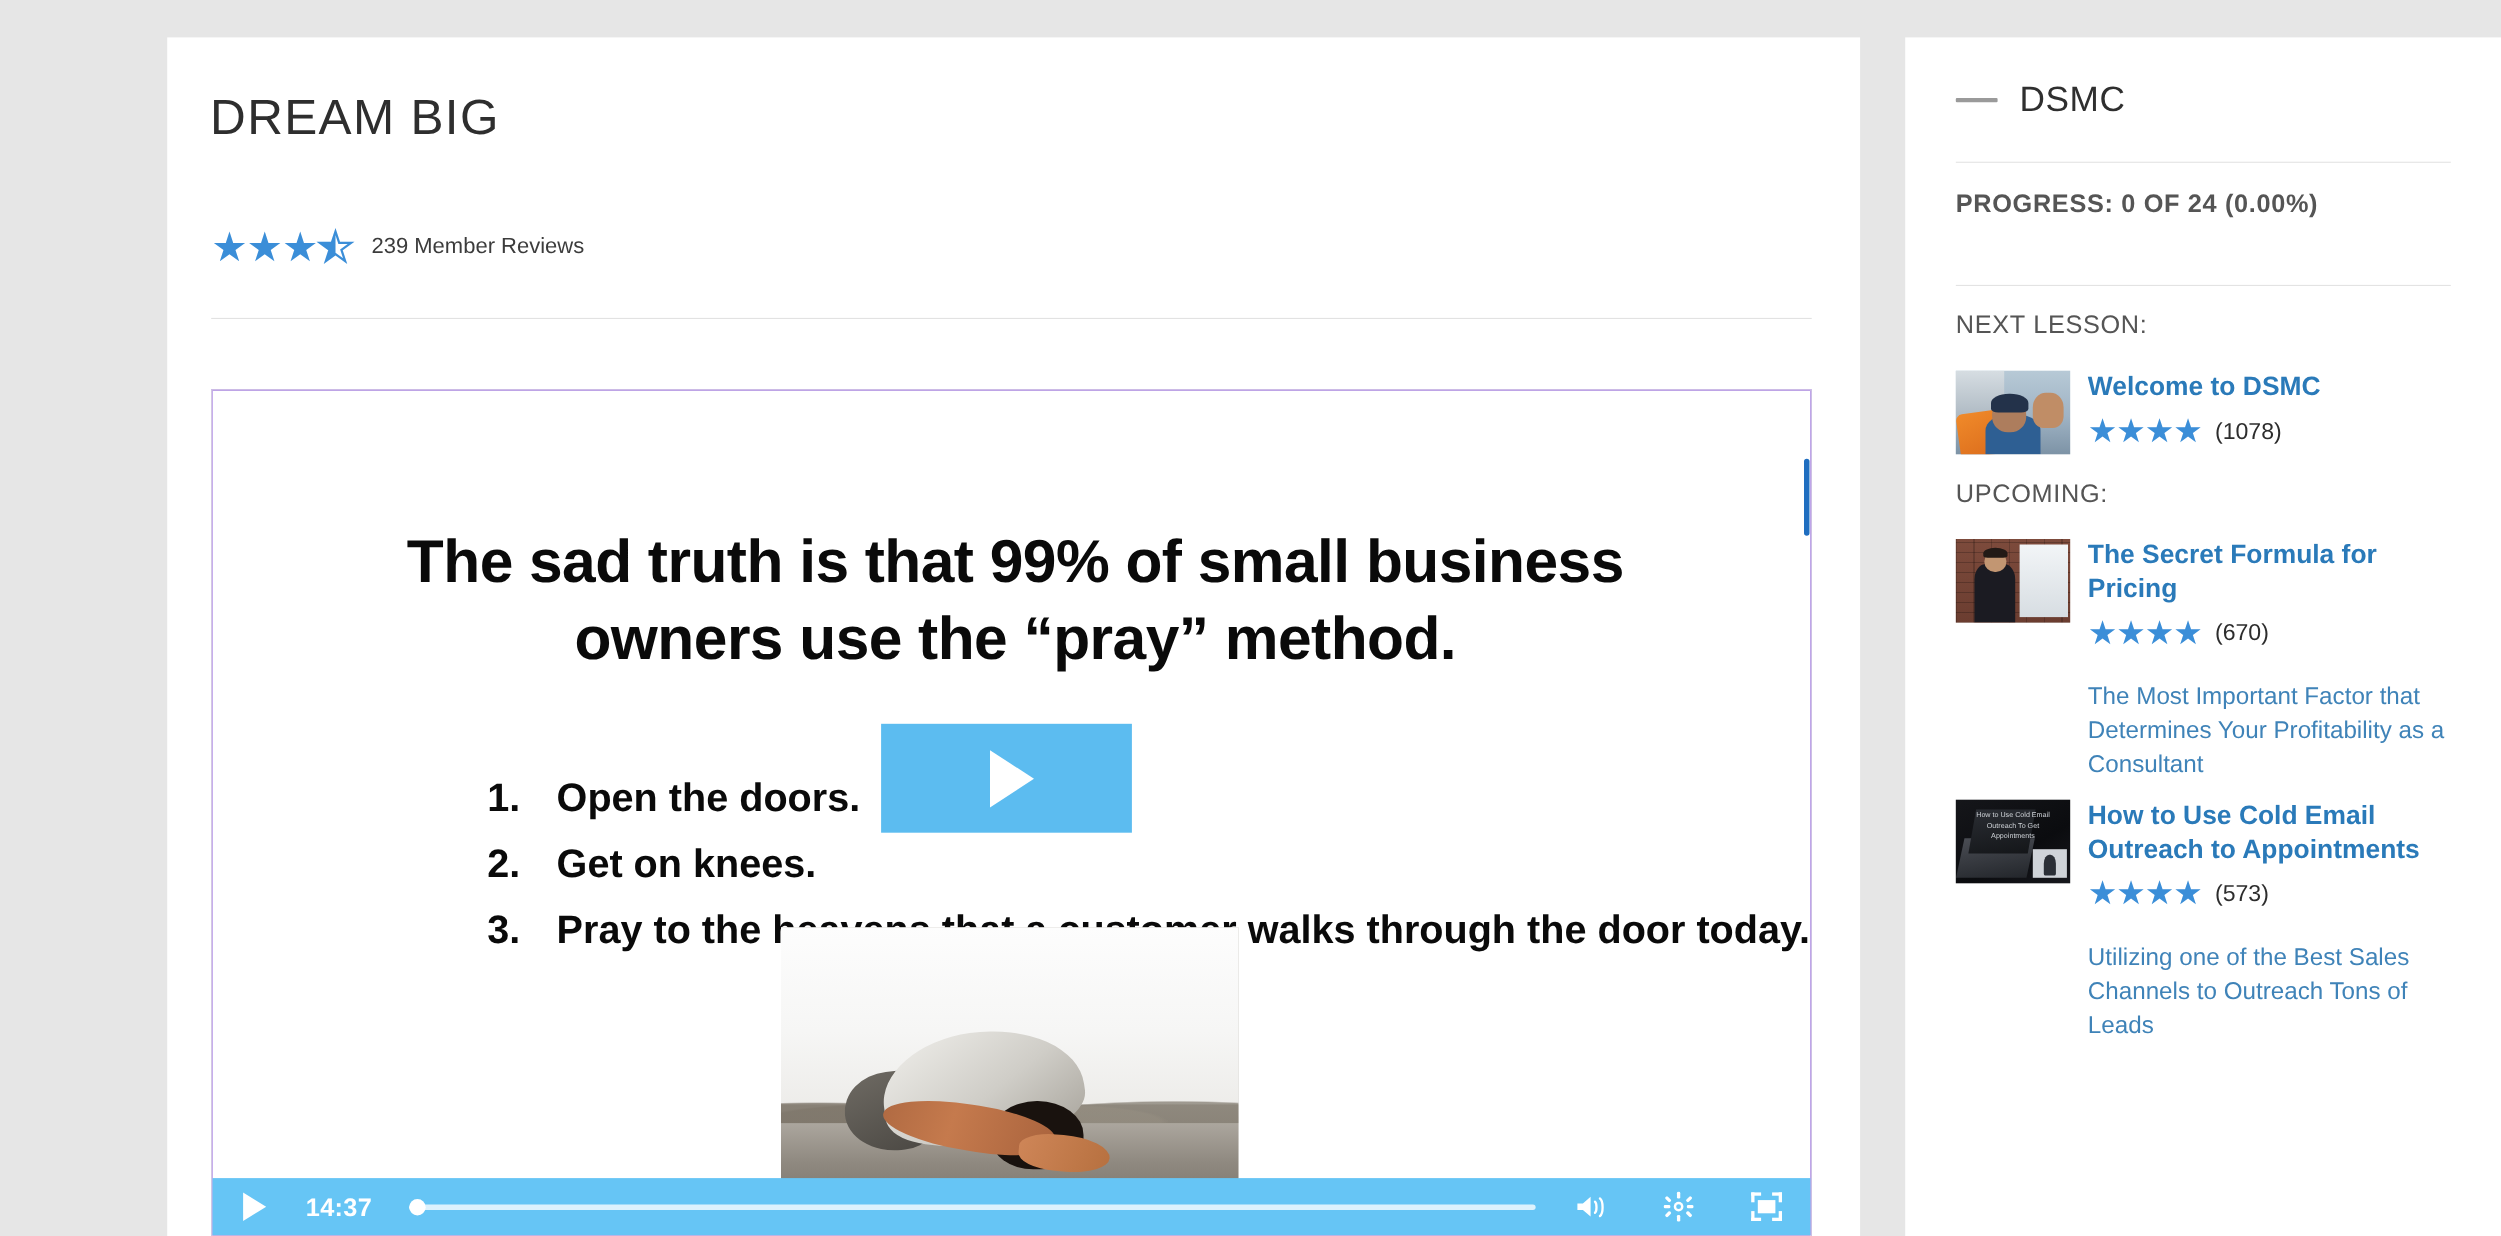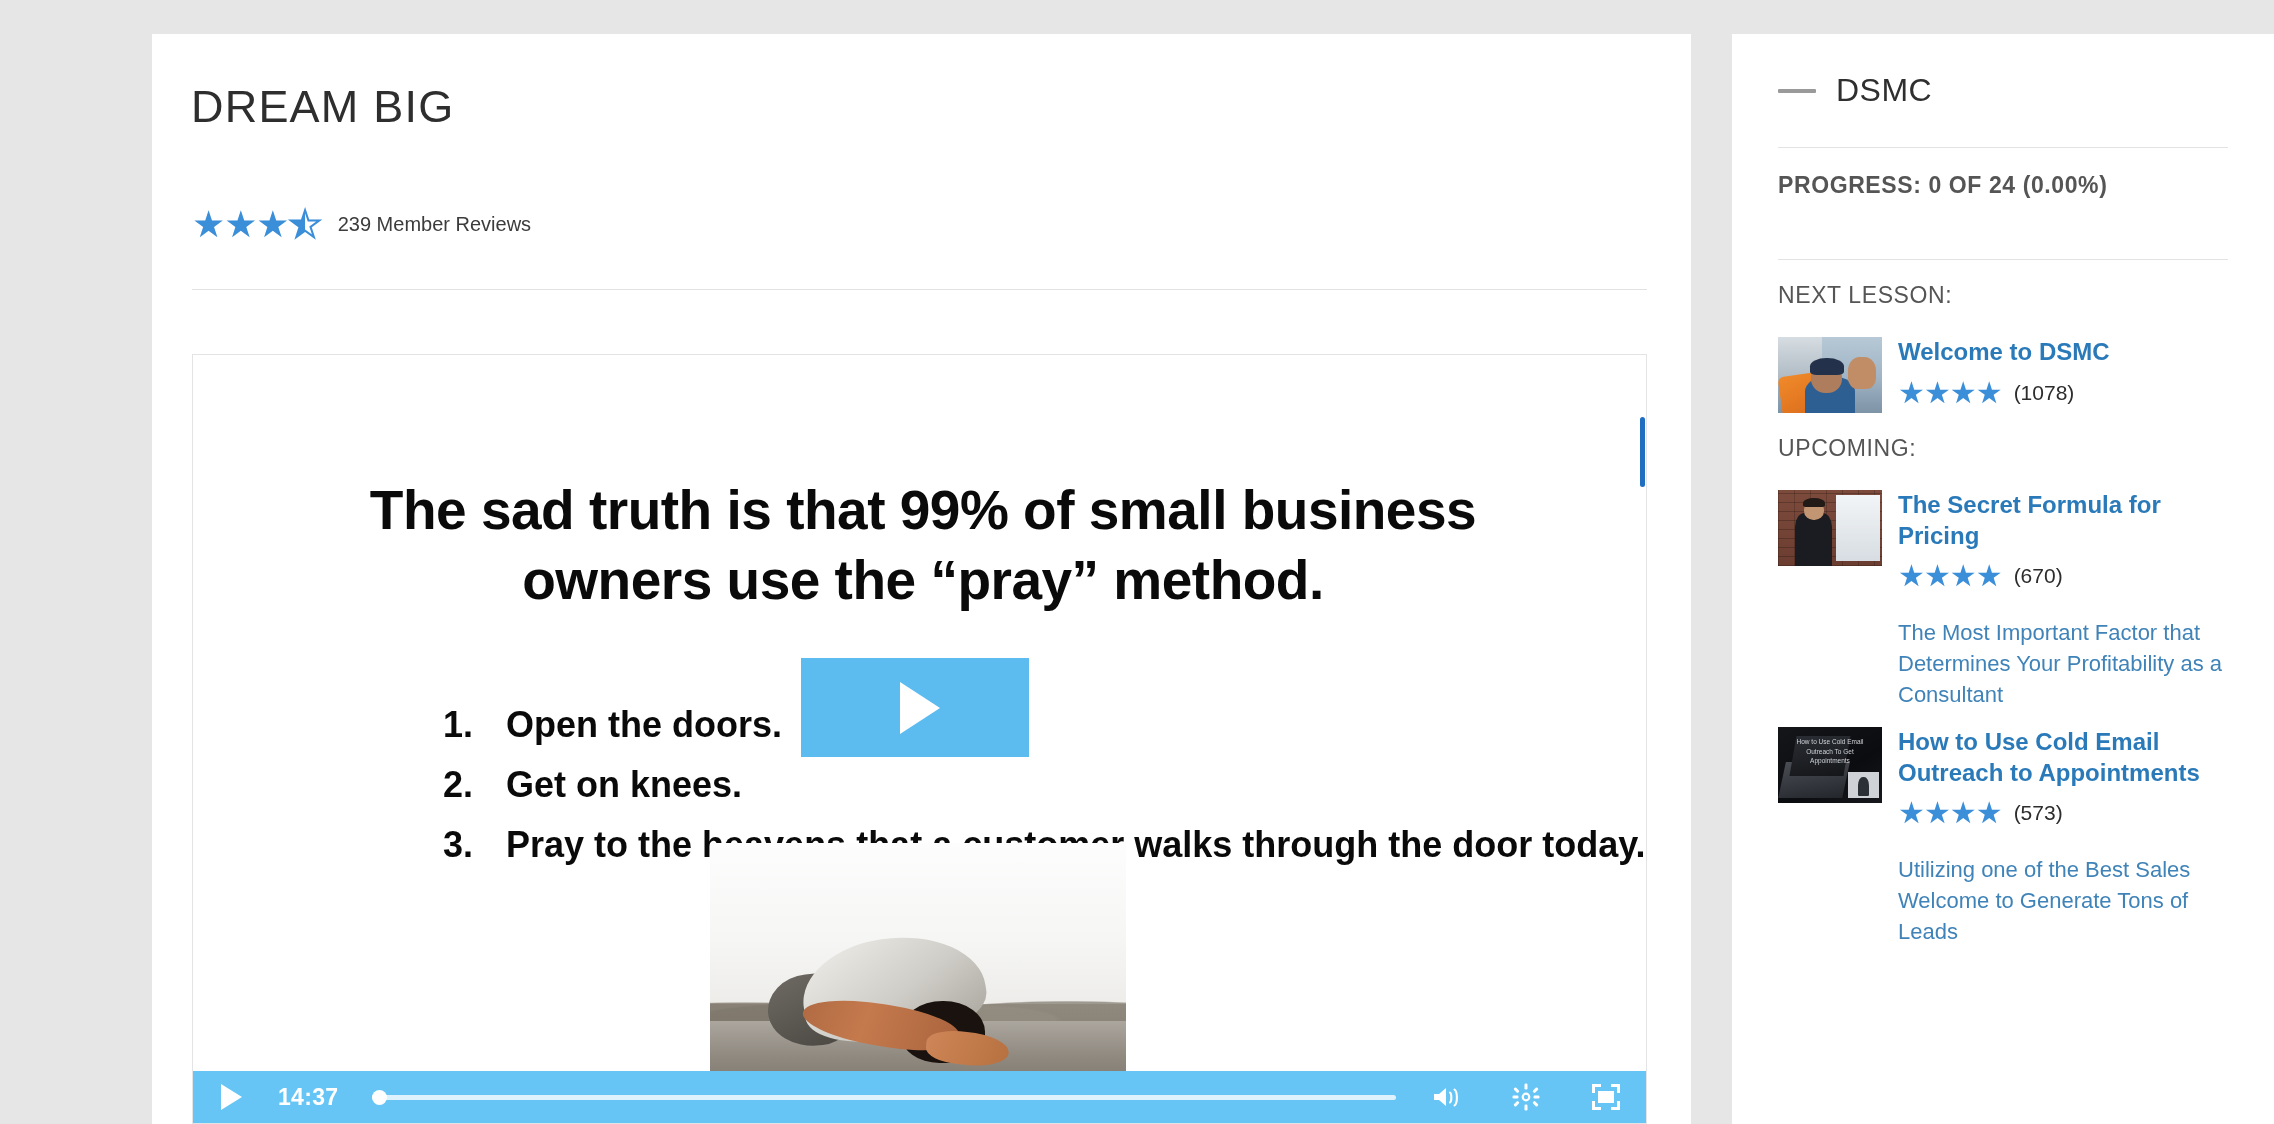--- a/index.html
+++ b/index.html
@@ -625,18 +625,18 @@
         <div class="lesson-title">How to Use Cold Email Outreach to Appointments</div>
         <div class="lesson-rating">
           <span class="stars">
             <span class="star">★</span>
               <span class="star">★</span>
               <span class="star">★</span>
               <span class="star">★</span>
           </span>
           <span class="lesson-count">(573)</span>
         </div>
-        <div class="lesson-desc">Utilizing one of the Best Sales Welcome to Generate Tons of Leads</div>
+        <div class="lesson-desc">Utilizing one of the Best Sales Channels to Outreach Tons of Leads</div>
       </div>
     </div>
 
   </div>
 </div>
 
 </body></html>

